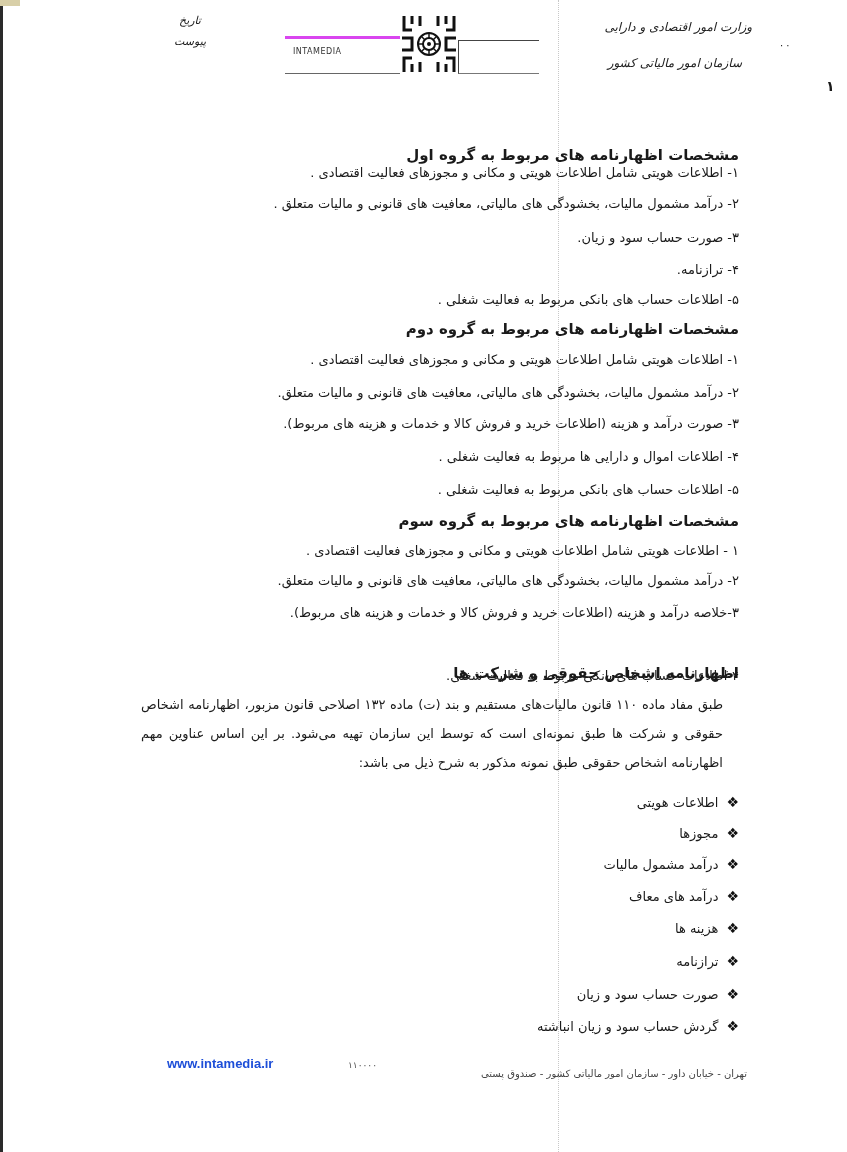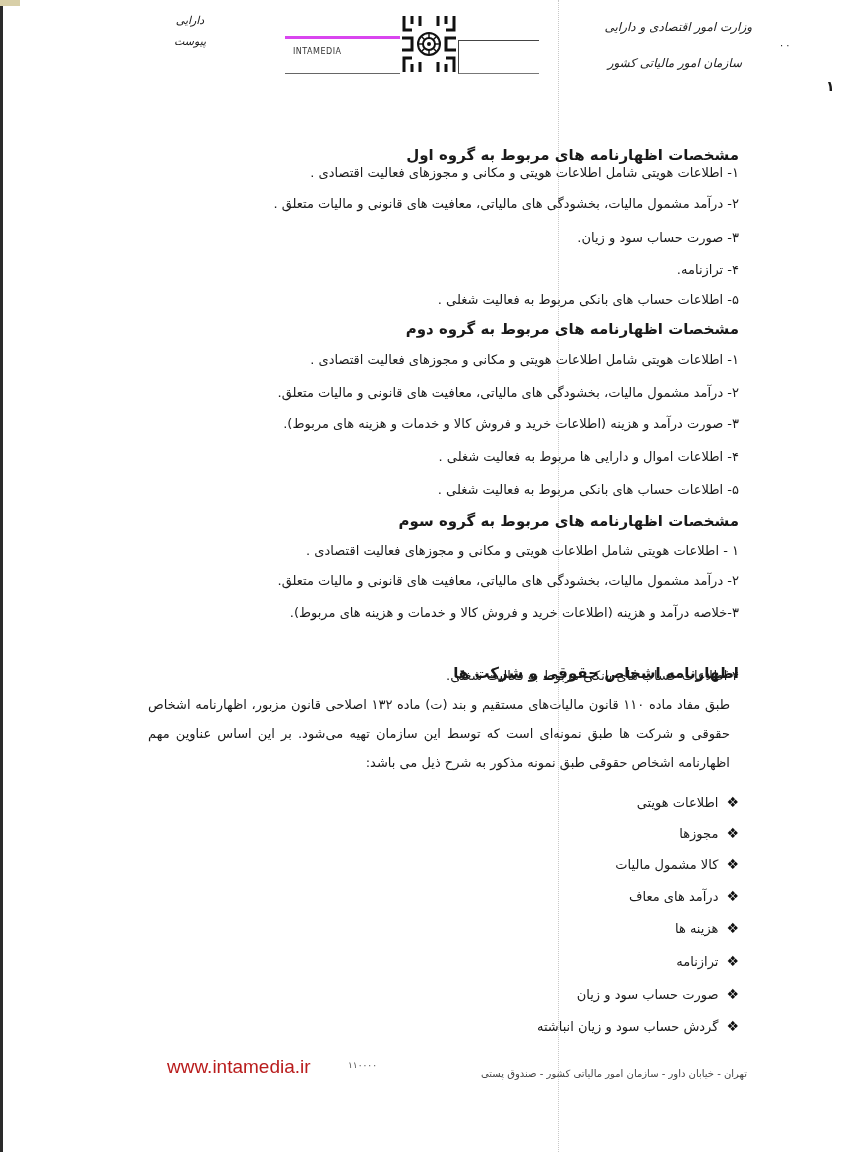--- a/index.html
+++ b/index.html
@@ -24,44 +24,44 @@
     
     .logo { position:absolute; left:400px; top:12px; width:58px; height:64px; }
     .logo-box-l { position:absolute; left:285px; top:36px; width:115px; height:34px; border-top:3px solid #d946ef; border-bottom:1px solid #666; }
     .logo-box-l span { position:absolute; left:8px; top:8px; font-size:8px; color:#333; letter-spacing:0.5px; }
     .logo-box-r { position:absolute; left:458px; top:40px; width:80px; height:32px; border-top:1px solid #444; border-bottom:1px solid #777; border-left:1px solid #444; }
 
     
     .content { position:absolute; right:108px; top:0; width:700px; }
     .line { position:absolute; right:0; white-space:nowrap; font-size:13px; direction:rtl; text-align:right; }
     .heading { font-weight:bold; font-size:15px; }
-    .para { position:absolute; left:148px; width:582px; font-size:13px; direction:rtl; text-align:justify; line-height:29px; }
+    .para { position:absolute; left:141px; width:582px; font-size:13px; direction:rtl; text-align:justify; line-height:29px; }
     .bullet { position:absolute; right:108px; white-space:nowrap; font-size:13px; direction:rtl; }
     .bullet .star { color:#111; font-size:14px; margin-left:8px; }
 
-    .footer-url { position:absolute; left:167px; top:1056px; font-family:"Liberation Sans", sans-serif; font-size:19px; color:#b91c1c; }
+    .footer-url { position:absolute; left:167px; top:1056px; font-family:"Liberation Sans", sans-serif; font-size:13px; color:#1d4ed8;font-weight:bold; }
     .footer-nums { position:absolute; left:328px; top:1060px; font-size:9px; color:#555; letter-spacing:3px;margin-left:20px; }
     .footer-addr { position:absolute; right:100px; top:1068px; font-size:10px; color:#444; direction:rtl; white-space:nowrap; }
   </style>
 </head>
 <body>
 
 <div class="edge-left"></div>
 <div class="edge-top-left"></div>
 <div class="fold-line"></div>
 
 <div class="hdr-right rtl">
   <div class="l1">وزارت امور اقتصادی و دارایی</div>
   <div class="l2">سازمان امور مالیاتی کشور</div>
 </div>
 <div class="hdr-dots">· ·</div>
 <div class="hdr-num">۱</div>
 
 <div class="hdr-left rtl">
-  <div>دارایی</div>
+  <div>تاریخ</div>
   <div>پیوست</div>
 </div>
 
 <div class="logo-box-l">
   <span>INTAMEDIA</span>
 </div>
 <div class="logo-box-r"></div>
 <svg class="logo" viewBox="0 0 58 64">
   <rect x="0" y="0" width="58" height="64" fill="#fff"></rect>
   <g fill="none" stroke="#111" stroke-width="3">
@@ -110,21 +110,21 @@
   <div class="line" style="top:668px;">۴-اطلاعات حساب های بانکی مربوط به فعالیت شغلی.</div>
 </div>
 
 <div class="content">
   <div class="line heading" style="top:664px;">اظهارنامه اشخاص حقوقی و شرکت ها</div>
 </div>
 <div class="para" style="top:690px;">طبق مفاد ماده ۱۱۰ قانون مالیات‌های مستقیم و بند (ت) ماده ۱۳۲ اصلاحی قانون مزبور، اظهارنامه اشخاص حقوقی و شرکت ها طبق نمونه‌ای است که توسط این سازمان تهیه می‌شود. بر این اساس عناوین مهم اظهارنامه اشخاص حقوقی طبق نمونه مذکور به شرح ذیل می باشد:</div>
 
 <div class="bullet" style="top:794px;"><span class="star">❖</span><span>اطلاعات هویتی</span></div>
 <div class="bullet" style="top:825px;"><span class="star">❖</span><span>مجوزها</span></div>
-<div class="bullet" style="top:856px;"><span class="star">❖</span><span>کالا مشمول مالیات</span></div>
+<div class="bullet" style="top:856px;"><span class="star">❖</span><span>درآمد مشمول مالیات</span></div>
 <div class="bullet" style="top:888px;text-align:center;"><span class="star">❖</span><span>درآمد های معاف</span></div>
 <div class="bullet" style="top:920px;"><span class="star">❖</span><span>هزینه ها</span></div>
 <div class="bullet" style="top:953px;"><span class="star">❖</span><span>ترازنامه</span></div>
 <div class="bullet" style="top:986px;"><span class="star">❖</span><span>صورت حساب سود و زیان</span></div>
 <div class="bullet" style="top:1018px;"><span class="star">❖</span><span>گردش حساب سود و زیان انباشته</span></div>
 
 <div class="footer-url">www.intamedia.ir</div>
 <div class="footer-nums">۱۱۰۰۰۰</div>
 <div class="footer-addr">تهران - خیابان داور - سازمان امور مالیاتی کشور - صندوق پستی</div>
 

